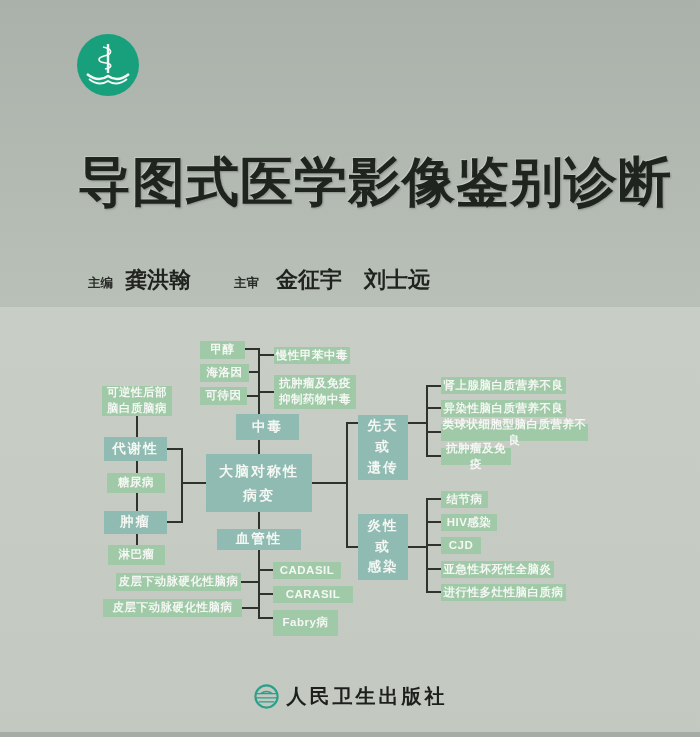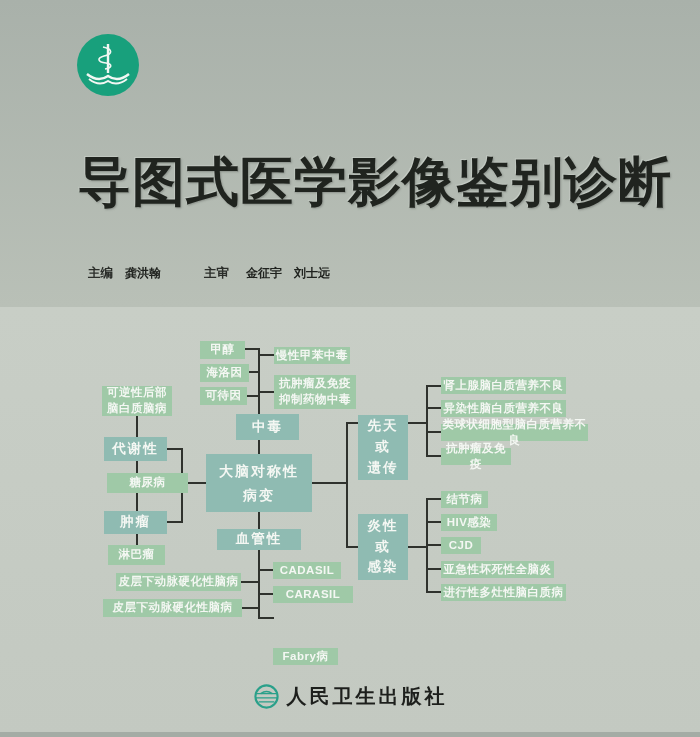--- a/index.html
+++ b/index.html
@@ -13,21 +13,21 @@
 
   .seal{position:absolute;left:76px;top:33px;width:64px;height:64px;}
 
   .title{position:absolute;left:78px;top:147px;width:560px;margin:0;
     font-size:53px;font-weight:800;letter-spacing:1px;color:#20241f;
     text-shadow:1px 1px 2px rgba(90,96,90,0.45), -1px -1px 0 rgba(230,236,229,0.35);
     white-space:nowrap;}
 
   .byline{position:absolute;left:88px;top:265px;display:flex;align-items:baseline;color:#20231f;}
   .byrole{font-size:12.5px;font-weight:600;color:#2b2e2a;}
-  .byname{font-size:12px;font-weight:700;white-space:pre;}
+  .byname{font-size:22px;font-weight:700;white-space:pre;}
   .byline > *:nth-child(1){margin-right:12px;}
   .byline > *:nth-child(2){margin-right:43px;}
   .byline > *:nth-child(3){margin-right:17px;}
 
   .mindmap{position:absolute;left:0;top:0;width:700px;height:737px;}
   .edge{position:absolute;background:#2f322d;}
   .node{position:absolute;display:flex;align-items:center;justify-content:center;
     box-sizing:border-box;color:#f4f7f3;text-align:center;white-space:pre-line;}
   .kind-root{background:#8fbbb2;font-size:14px;font-weight:600;letter-spacing:2px;line-height:1.75;}
   .kind-category{background:#8fbbb2;font-size:13.5px;font-weight:600;letter-spacing:2px;line-height:1.55;}
@@ -116,27 +116,27 @@
 或
 感染</div>
       <div class="node kind-leaf" style="left: 200px; top: 341px; width: 45px; height: 18px;">甲醇</div>
       <div class="node kind-leaf" style="left: 200px; top: 364px; width: 49px; height: 18px;">海洛因</div>
       <div class="node kind-leaf" style="left: 200px; top: 387px; width: 47px; height: 18px;">可待因</div>
       <div class="node kind-leaf" style="left: 274px; top: 347px; width: 76px; height: 17px;">慢性甲苯中毒</div>
       <div class="node kind-leaf" style="left: 102px; top: 386px; width: 70px; height: 30px;">可逆性后部
 脑白质脑病</div>
       <div class="node kind-leaf" style="left: 274px; top: 375px; width: 82px; height: 34px;">抗肿瘤及免疫
 抑制药物中毒</div>
-      <div class="node kind-leaf" style="left: 107px; top: 473px; width: 81px; height: 20px;">糖尿病</div>
+      <div class="node kind-leaf" style="left: 107px; top: 473px; width: 58px; height: 20px;">糖尿病</div>
       <div class="node kind-leaf" style="left: 108px; top: 545px; width: 57px; height: 20px;">淋巴瘤</div>
       <div class="node kind-leaf" style="left: 116px; top: 573px; width: 125px; height: 18px;">皮层下动脉硬化性脑病</div>
       <div class="node kind-leaf" style="left: 103px; top: 599px; width: 139px; height: 18px;">皮层下动脉硬化性脑病</div>
       <div class="node kind-leaf" style="left: 273px; top: 562px; width: 68px; height: 17px;">CADASIL</div>
       <div class="node kind-leaf" style="left: 273px; top: 586px; width: 80px; height: 17px;">CARASIL</div>
-      <div class="node kind-leaf" style="left: 273px; top: 610px; width: 65px; height: 17px; margin-top: 38px;">Fabry病</div>
+      <div class="node kind-leaf" style="left: 273px; top: 610px; width: 65px; height: 26px;">Fabry病</div>
       <div class="node kind-leaf" style="left: 441px; top: 377px; width: 125px; height: 17px;">肾上腺脑白质营养不良</div>
       <div class="node kind-leaf" style="left: 441px; top: 424px; width: 147px; height: 17px;">类球状细胞型脑白质营养不良</div>
       <div class="node kind-leaf" style="left: 441px; top: 400px; width: 125px; height: 17px;">异染性脑白质营养不良</div>
       <div class="node kind-leaf" style="left: 441px; top: 448px; width: 70px; height: 17px;">抗肿瘤及免疫</div>
       <div class="node kind-leaf" style="left: 441px; top: 491px; width: 47px; height: 17px;">结节病</div>
       <div class="node kind-leaf" style="left: 441px; top: 514px; width: 56px; height: 17px;">HIV感染</div>
       <div class="node kind-leaf" style="left: 441px; top: 537px; width: 40px; height: 17px;">CJD</div>
       <div class="node kind-leaf" style="left: 441px; top: 561px; width: 113px; height: 17px;">亚急性坏死性全脑炎</div>
       <div class="node kind-leaf" style="left: 441px; top: 584px; width: 125px; height: 17px;">进行性多灶性脑白质病</div>
     </div>

